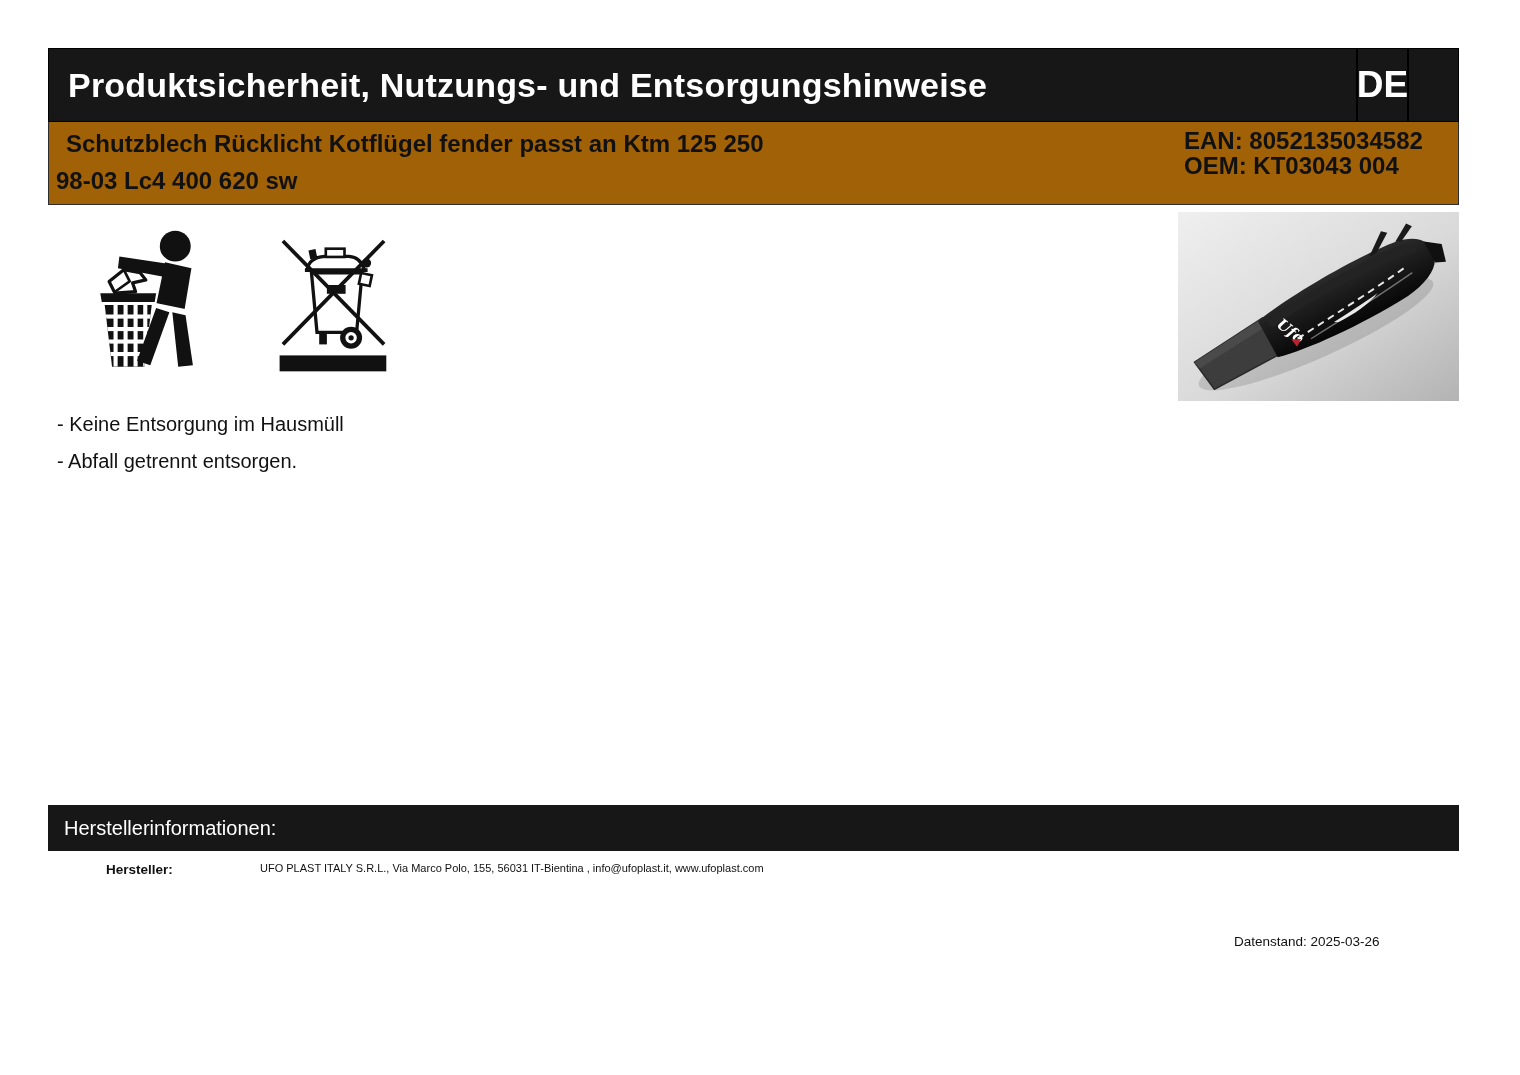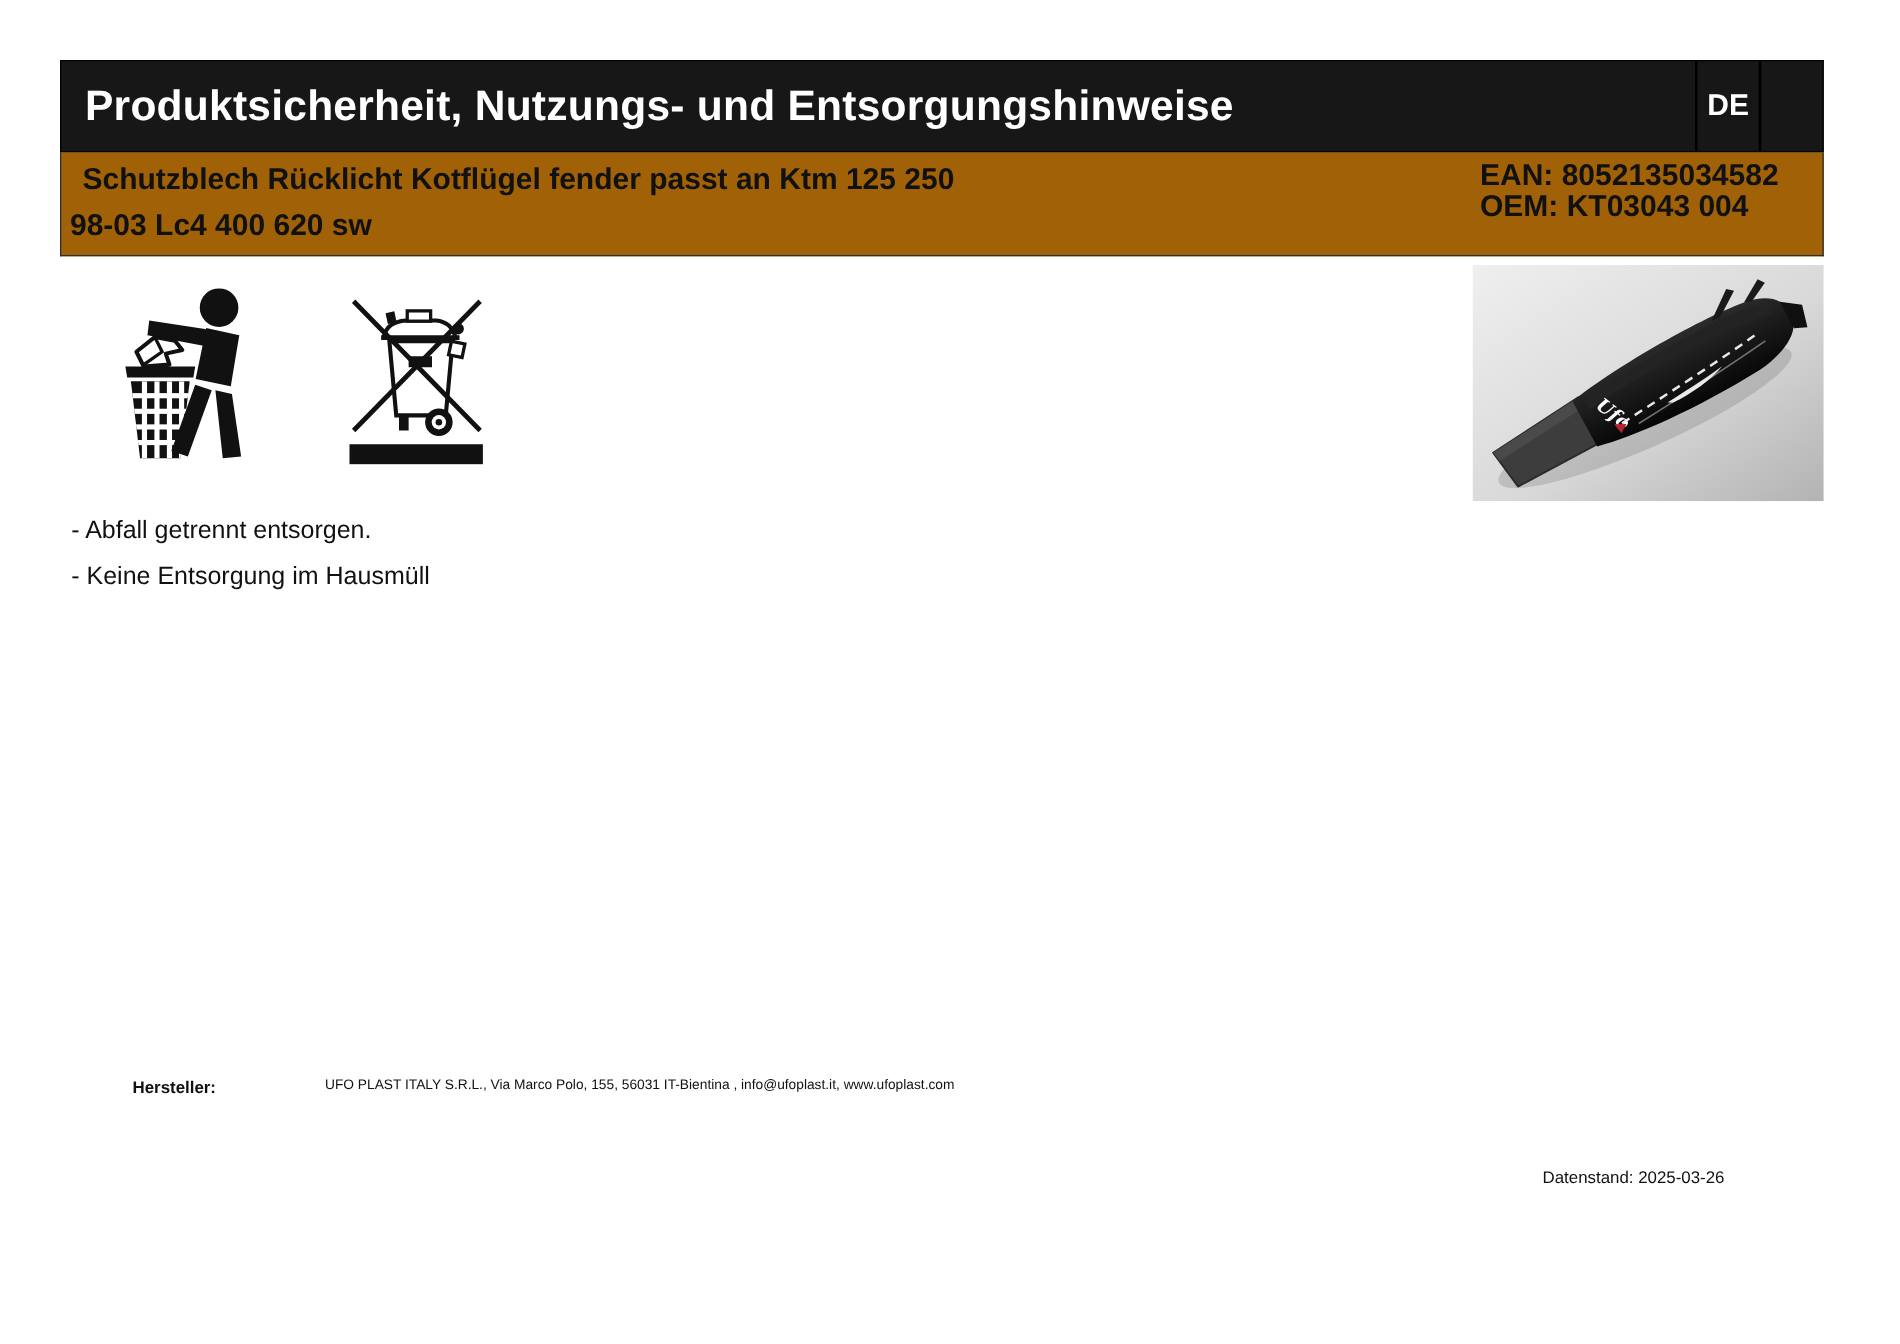--- a/index.html
+++ b/index.html
@@ -12,21 +12,21 @@
     position:absolute; left:48px; top:48px; width:1411px; height:74px;
     background:#171717; border:1px solid #000; display:flex; align-items:center;
   }
   .header-title {
     flex:1; color:#fff; font-weight:bold; font-size:34px; padding-left:19px;
     white-space:nowrap; letter-spacing:0.2px;
   }
   .lang-cell {
     width:53px; height:100%; border-left:2px solid #000; border-right:2px solid #000;
     display:flex; align-items:center; justify-content:center;
-    color:#fff; font-weight:bold; font-size:24px;
+    color:#fff; font-weight:bold; font-size:37px;
   }
   .header-tail { width:49px; height:100%; }
 
   
   .product-bar {
     position:absolute; left:48px; top:122px; width:1411px; height:83px;
     background:#a16207; border:1px solid #2d2d2d; border-top:none;
   }
   .product-line1 { position:absolute; left:17px; top:8px;  font-size:24px; font-weight:bold; white-space:nowrap; }
   .product-line2 { position:absolute; left:7px;  top:45px; font-size:24px; font-weight:bold; white-space:nowrap; }
@@ -161,22 +161,23 @@
 
       <g transform="translate(-44,-6) rotate(64)">
         <text x="0" y="0" font-size="15" font-style="italic" font-weight="bold" fill="#ffffff" font-family="DejaVu Serif, serif">Ufo</text>
       </g>
 
       <polygon points="-36,13 -27,17 -34,22" fill="#b8232f"></polygon>
     </g>
   </svg>
 
   <div class="disposal-notes">
+    <div class="disposal-note">- Keine Entsorgung im Hausmüll</div>
     <div class="disposal-note">- Abfall getrennt entsorgen.</div>
-    <div class="disposal-note">- Keine Entsorgung im Hausmüll</div>
   </div>
 
+  <div class="mfr-bar">Herstellerinformationen:</div>
   <div class="mfr-label">Hersteller:</div>
   <div class="mfr-value">UFO PLAST ITALY S.R.L., Via Marco Polo, 155, 56031 IT-Bientina , info@ufoplast.it, www.ufoplast.com</div>
 
   <div class="date-stamp">Datenstand: 2025-03-26</div>
 
 </div>
 
 </body></html>

